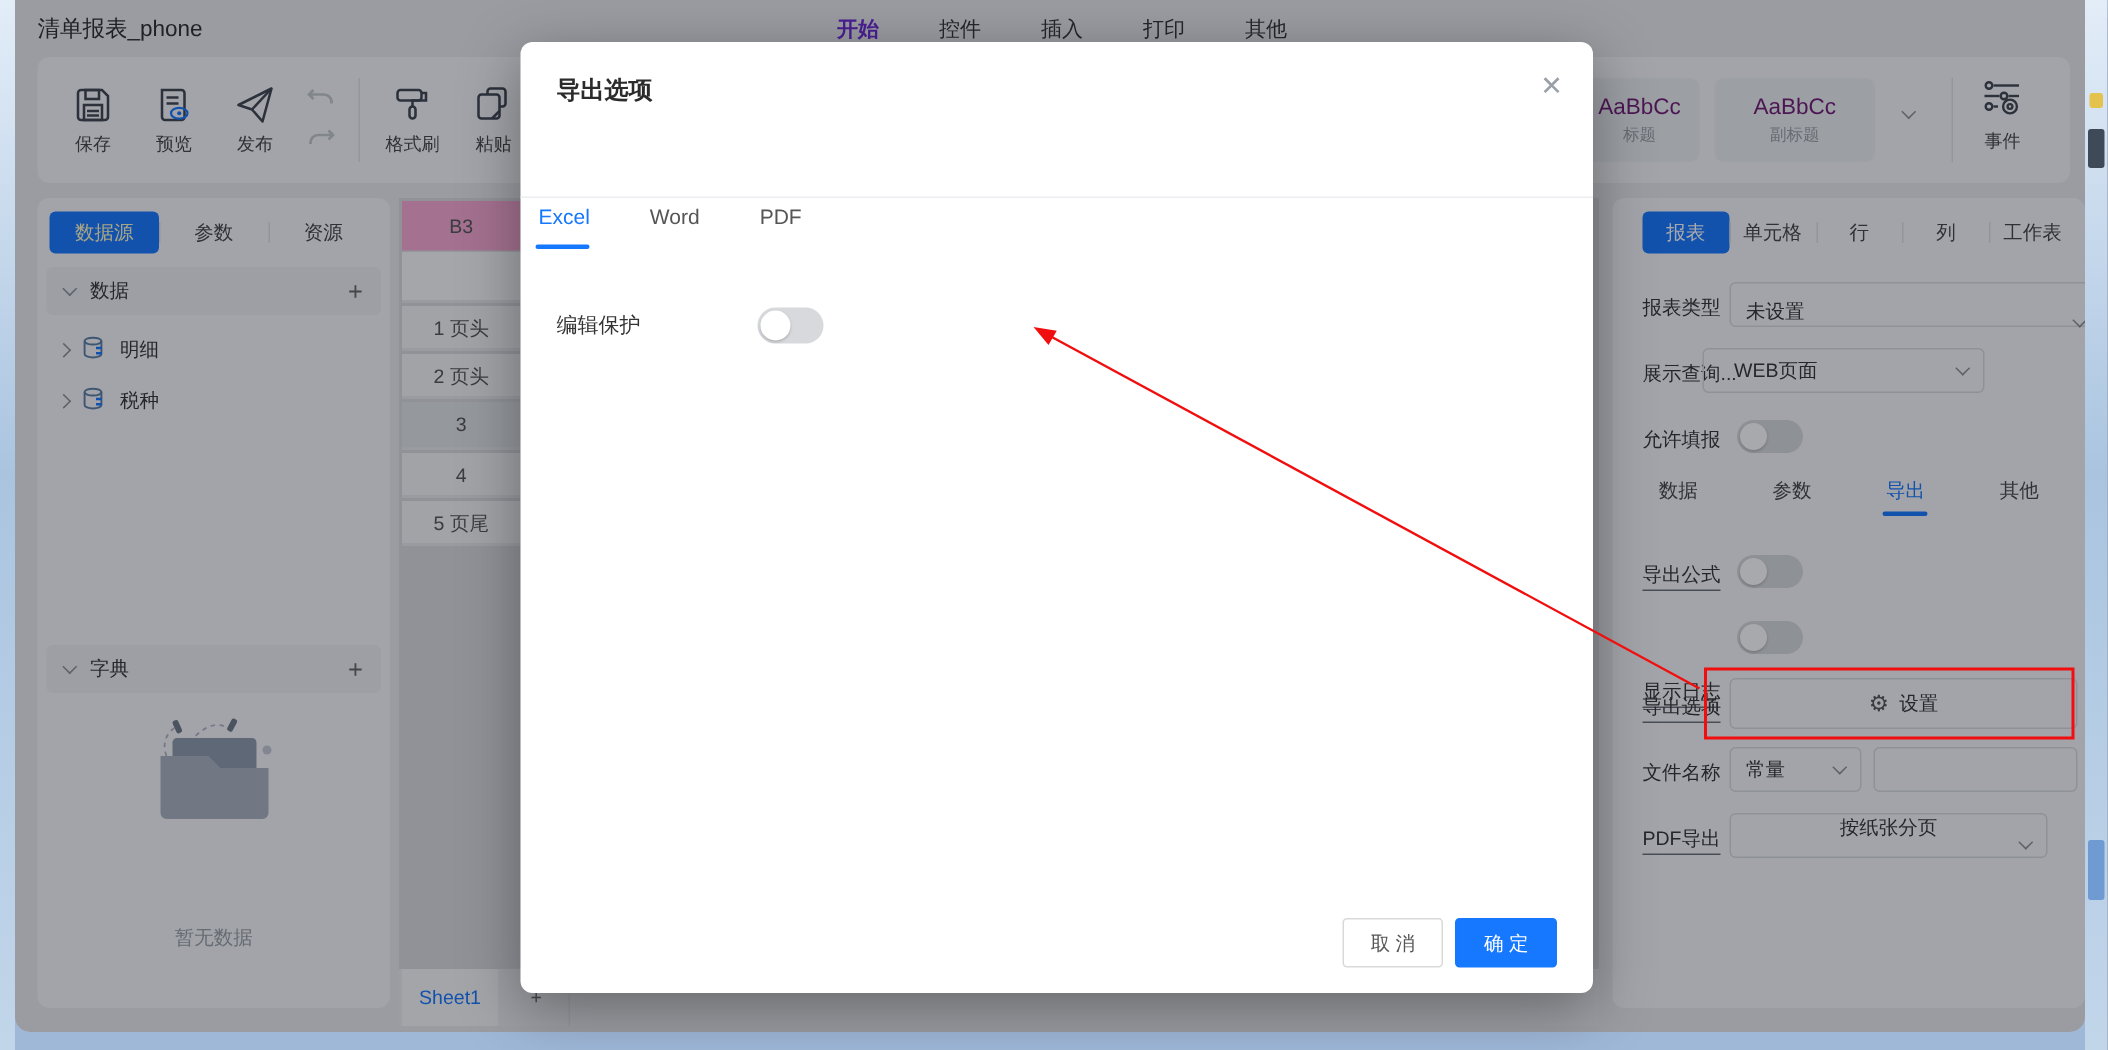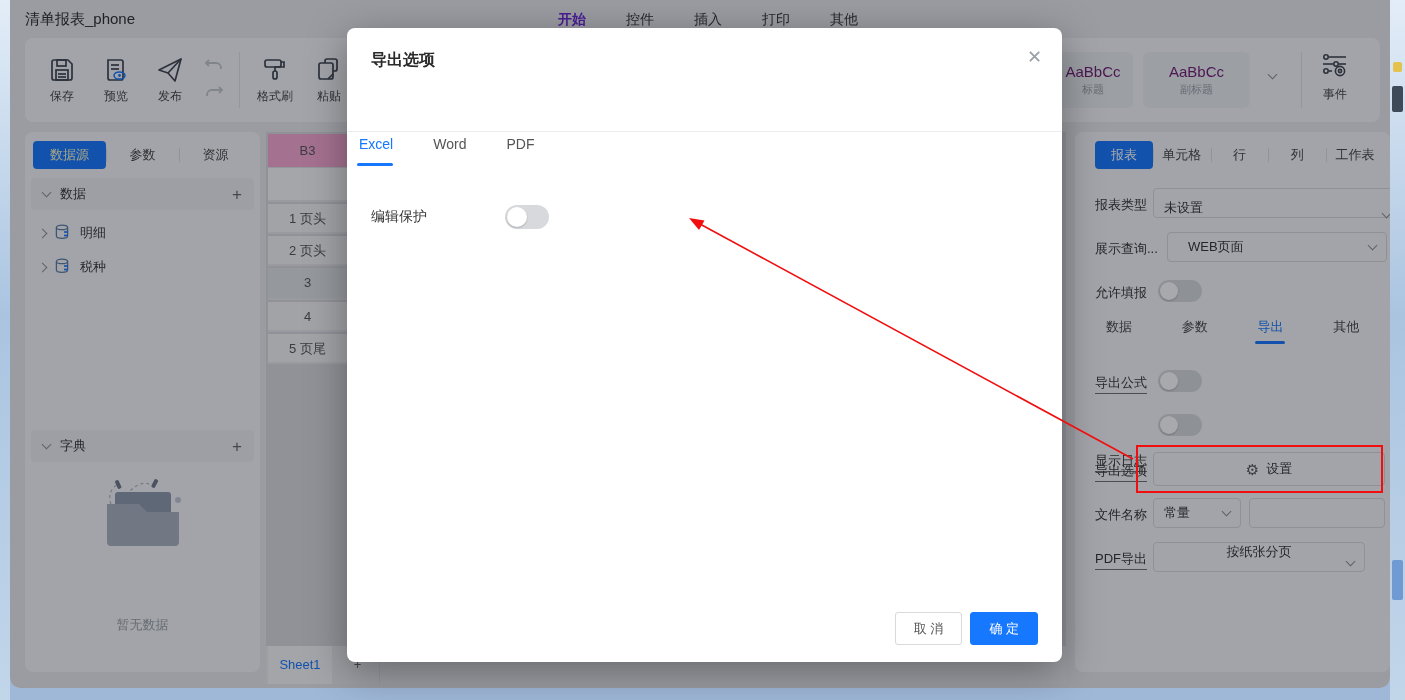--- a/index.html
+++ b/index.html
@@ -327,21 +327,21 @@
         <div class="insp-tab">工作表</div>
       </div>
 
       <div class="fld-label" style="top:64px;">报表类型</div>
       <div class="select" style="left:78px;top:56px;width:248px;align-items:flex-end;">
         <span>未设置</span>
         <span class="chev chev-down"></span>
       </div>
 
       <div class="fld-label" style="top:108px;">展示查询...</div>
-      <div class="select" style="left:92px;top:100px;width:220px;padding-left:20px;">
+      <div class="select" style="left:60px;top:100px;width:188px;padding-left:20px;">
         <span>WEB页面</span>
         <span class="chev chev-down"></span>
       </div>
 
       <div class="fld-label" style="top:152px;">允许填报</div>
       <div class="toggle" style="position:absolute;left:83px;top:148px;">
           <div class="knob"></div>
         </div>
 
       <div class="sub-tabs">

